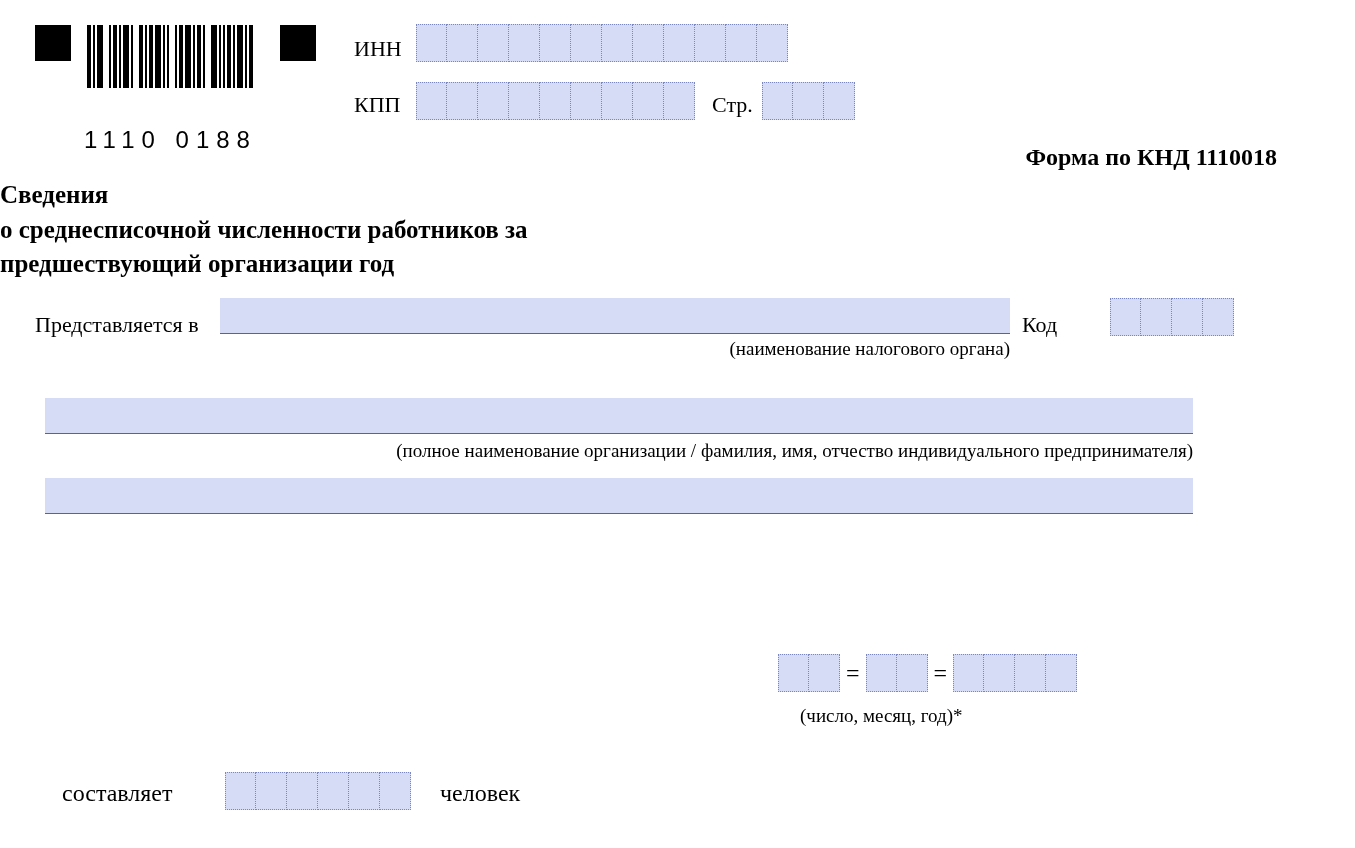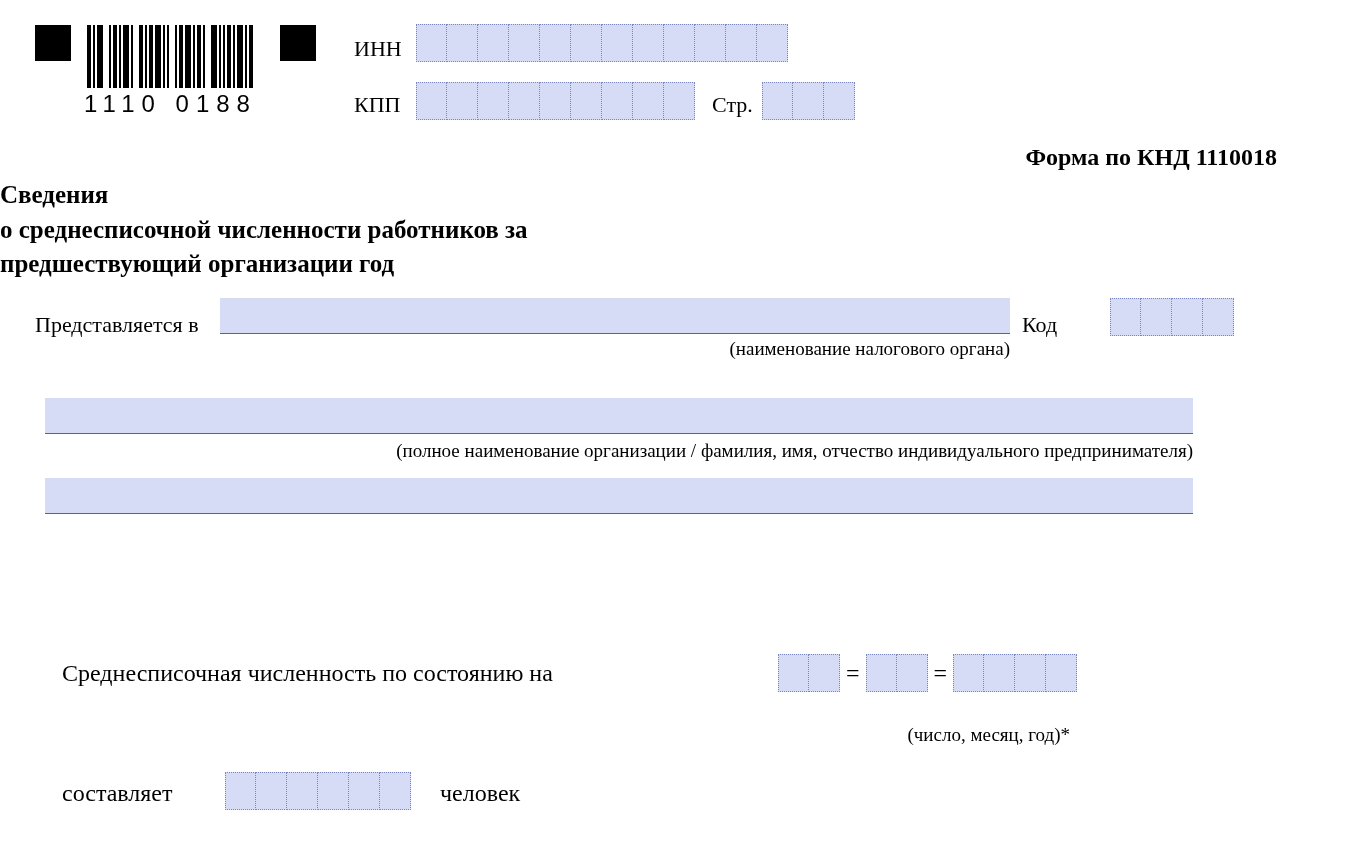--- a/index.html
+++ b/index.html
@@ -31,20 +31,21 @@
     width: 36px;
     height: 36px;
     background: #000;
   }
 
   .barcode-box {
     display: flex;
     flex-direction: column;
     align-items: center;
     width: 175px;
+    gap: 36px;
   }
   .barcode {
     height: 63px;
     display: flex;
     align-items: stretch;
   }
   .barcode span {
     display: inline-block;
     background: #000;
     height: 100%;
@@ -226,41 +227,40 @@
         <div class="cell"></div>
         <div class="cell"></div>
         <div class="cell"></div>
       </div>
   </div>
 
   <div class="abs freefield" style="top:398px; left:45px; width:1148px;"></div>
   <div class="abs small-note" style="top:440px; left:45px; width:1148px;">(полное наименование организации / фамилия, имя, отчество индивидуального предпринимателя)</div>
   <div class="abs freefield" style="top:478px; left:45px; width:1148px;"></div>
 
-  <div class="abs" style="top:660px; left:62px; font-size:24px;">Среднесписочная численность по состоянию на</div>
 
   <div class="abs" style="top:654px; left:778px; display:flex; align-items:center; gap:6px;">
     <div class="cell-group">
         <div class="cell"></div>
         <div class="cell"></div>
       </div>
     <span style="font-size:24px;">=</span>
     <div class="cell-group">
         <div class="cell"></div>
         <div class="cell"></div>
       </div>
     <span style="font-size:24px;">=</span>
     <div class="cell-group">
         <div class="cell"></div>
         <div class="cell"></div>
         <div class="cell"></div>
         <div class="cell"></div>
       </div>
   </div>
-  <div class="abs caption" style="top:724px; left:800px; width:270px; text-align:right;">(число, месяц, год)*</div>
+  <div class="abs caption" style="top:705px; left:800px; width:270px; text-align:left;">(число, месяц, год)*</div>
 
   <div class="abs" style="top:780px; left:62px; font-size:24px;">составляет</div>
   <div class="abs" style="top:772px; left:225px;">
     <div class="cell-group">
         <div class="cell"></div>
         <div class="cell"></div>
         <div class="cell"></div>
         <div class="cell"></div>
         <div class="cell"></div>
         <div class="cell"></div>

